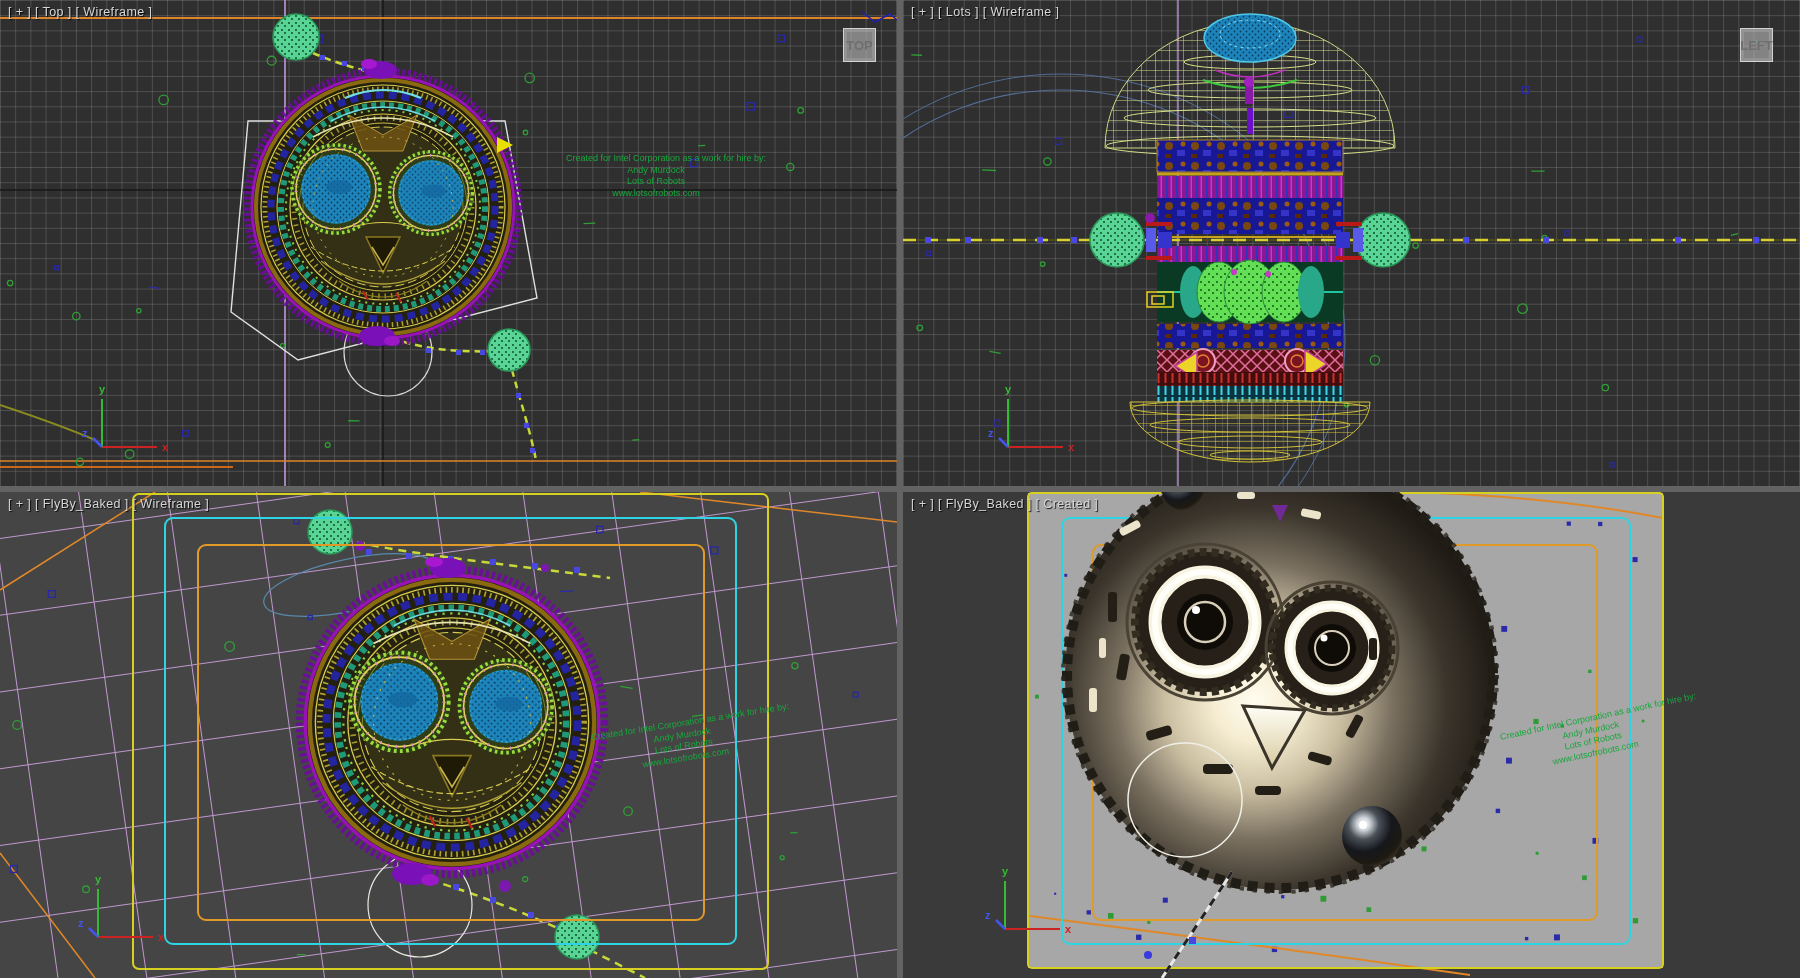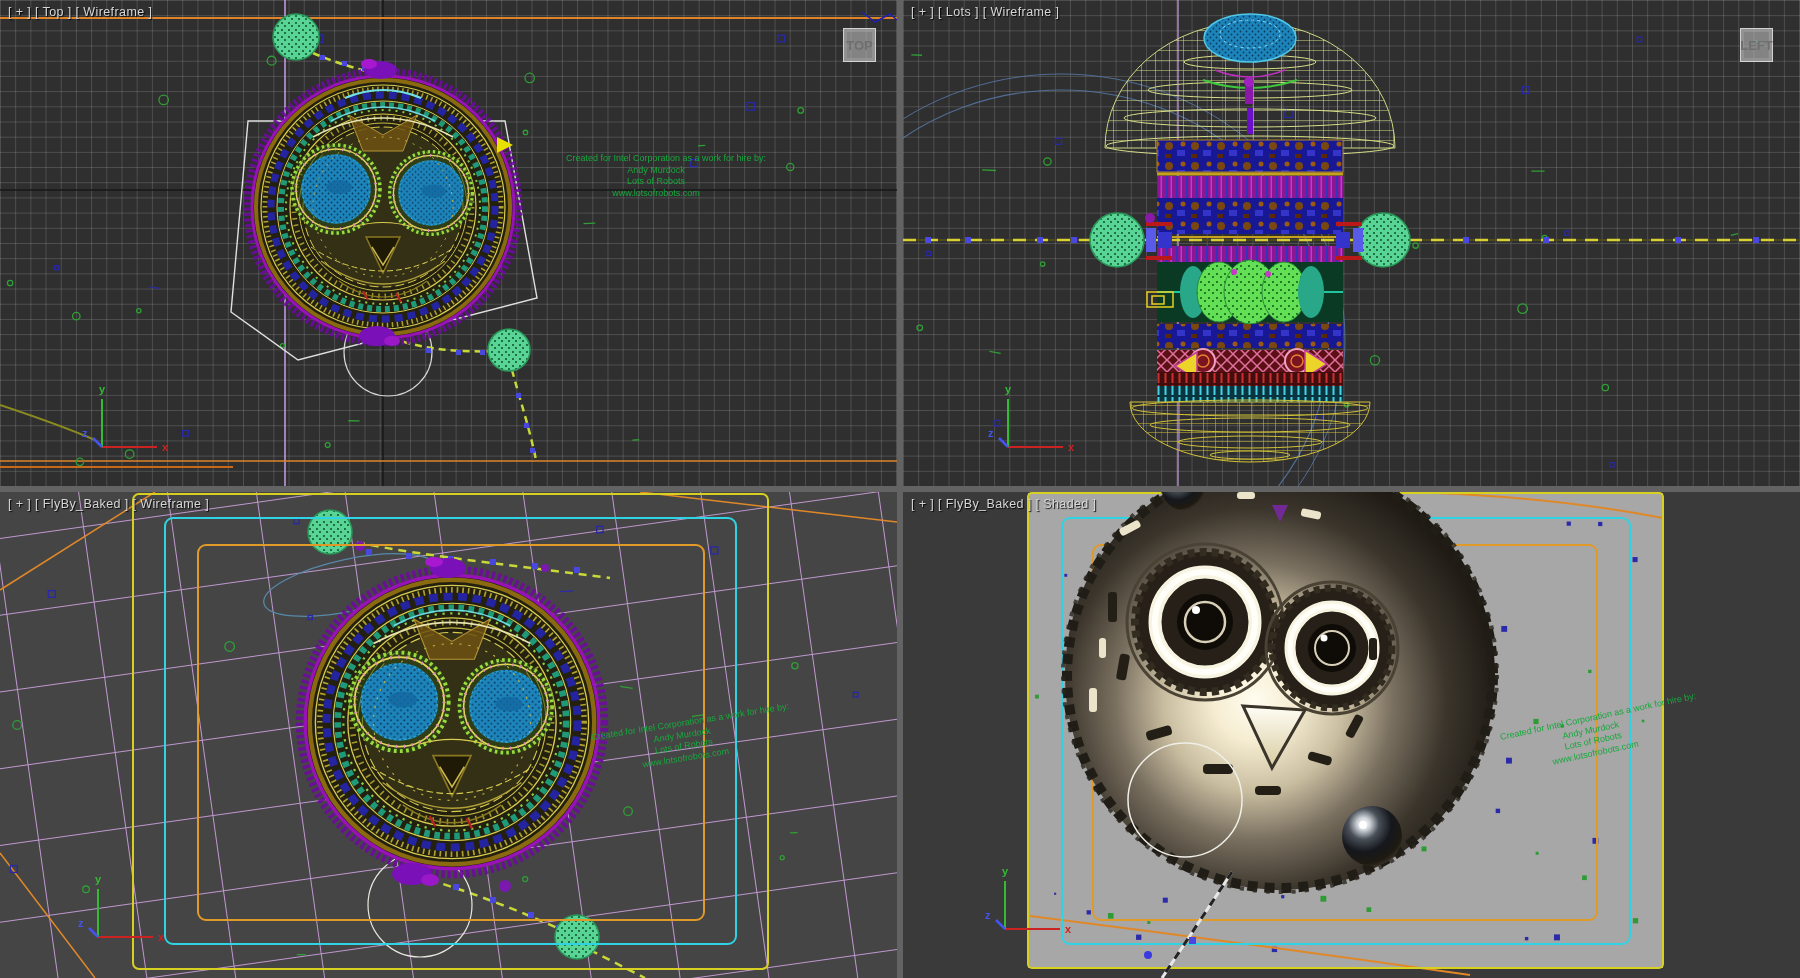--- a/index.html
+++ b/index.html
@@ -601,21 +601,21 @@
         <rect x="286" y="445" width="7" height="7" fill="#4848e0"></rect>
         <circle cx="245" cy="463" r="4" fill="#3a3ae0"></circle>
       </g>
       <g transform="translate(102,437)">
         <use href="#tripod"></use>
         <text x="60" y="4" fill="#cc2222" font-size="11" font-weight="bold">x</text>
         <text x="-3" y="-54" fill="#33bb33" font-size="11" font-weight="bold">y</text>
         <text x="-20" y="-10" fill="#4455ee" font-size="11" font-weight="bold">z</text>
       </g>
     </svg>
-    <div class="vp-label">[ + ] [ FlyBy_Baked ] [ Shaded ]</div>
+    <div class="vp-label">[ + ] [ FlyBy_Baked ] [ Created ]</div>
     <div class="credit" id="credit-br">
       <div>Created for Intel Corporation as a work for hire by:</div>
         <div>Andy Murdock</div>
       <div>Lots of Robots</div>
         <div>www.lotsofrobots.com</div>
     </div>
   </div>
 
 </div>
 

